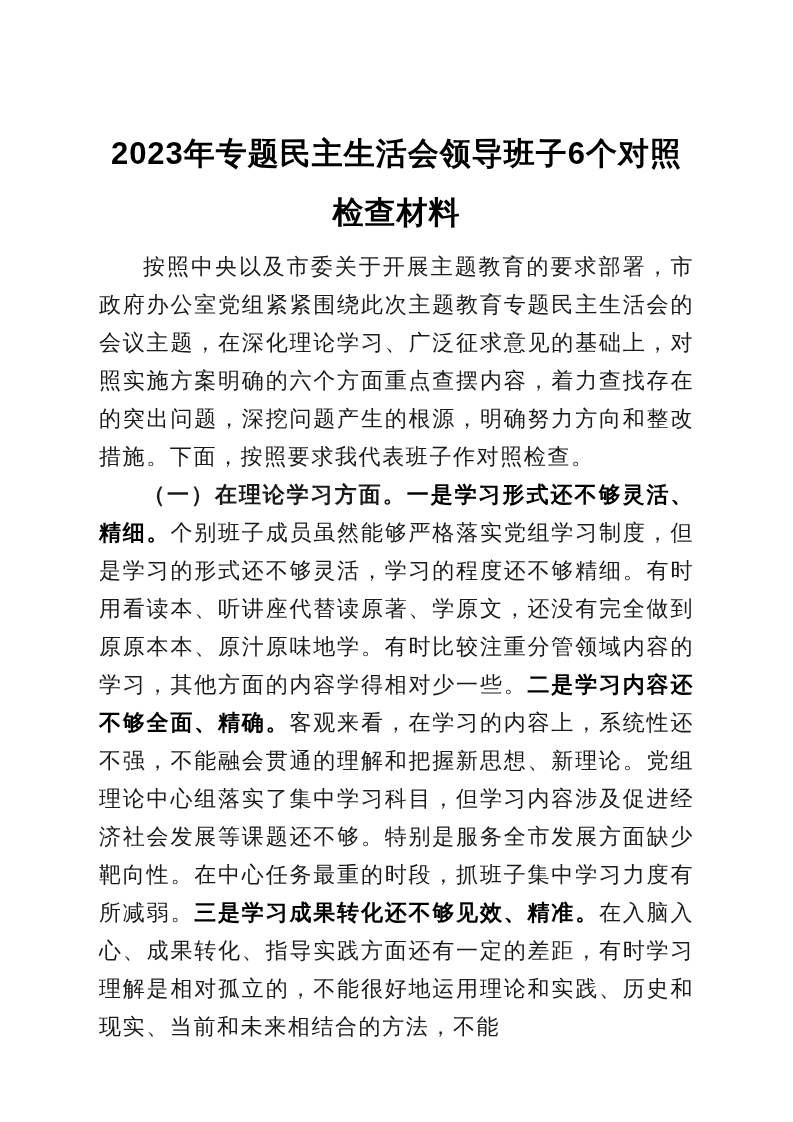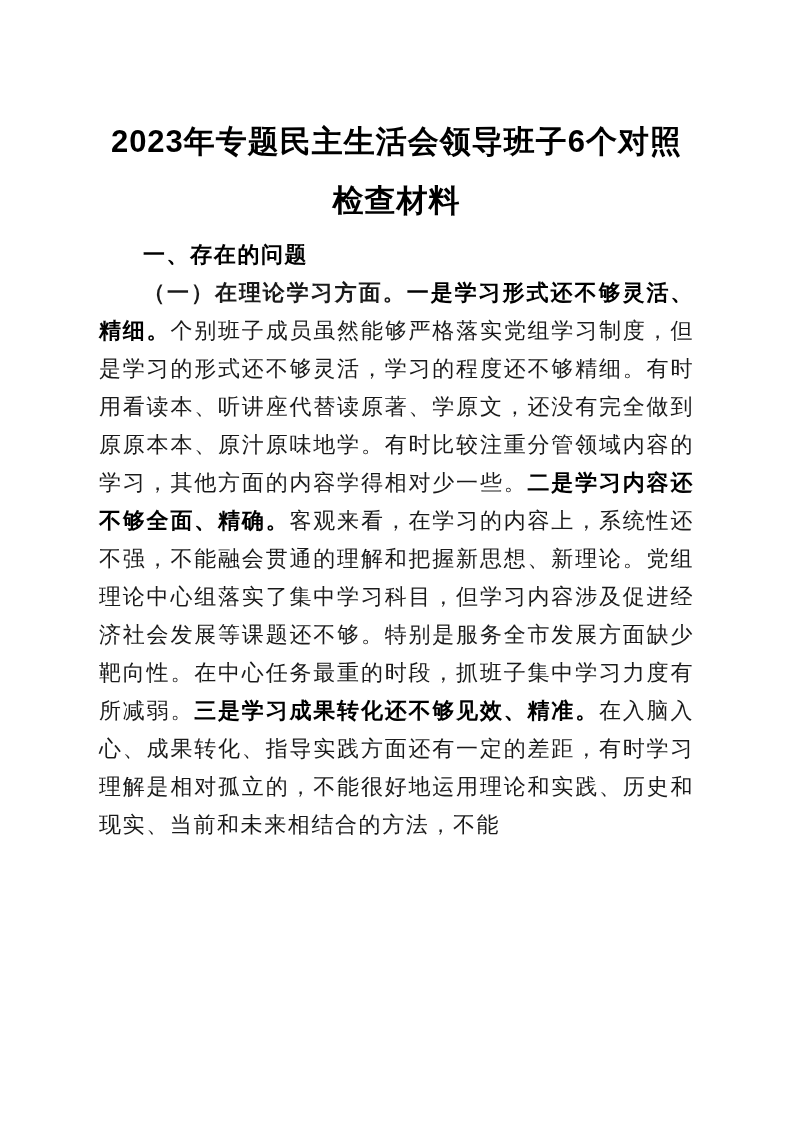--- a/index.html
+++ b/index.html
@@ -12,21 +12,21 @@
     width: 793px;
     height: 1122px;
     background: #ffffff;
     overflow: hidden;
     font-family: "Liberation Serif", serif;
     color: #000000;
   }
   .doc {
     position: absolute;
     left: 99px;
-    top: 112px;
+    top: 124px;
     width: 595px;
   }
   .doc-title {
     font-family: "Liberation Sans", sans-serif;
     font-weight: 700;
     font-size: 31px;
     line-height: 59px;
     letter-spacing: 1px;
     text-align: center;
     color: #000000;
@@ -63,19 +63,19 @@
   }
 </style>
 </head>
 <body>
 
 <div class="page">
   <div class="doc">
 
     <h1 class="doc-title">2023年专题民主生活会领导班子6个对照检查材料</h1>
 
+    <p class="para">按照中央以及市委关于开展主题教育的要求部署，市政府办公室党组紧紧围绕此次主题教育专题民主生活会的会议主题，在深化理论学习、广泛征求意见的基础上，对照实施方案明确的六个方面重点查摆内容，着力查找存在的突出问题，深挖问题产生的根源，明确努力方向和整改措施。下面，按照要求我代表班子作对照检查。</p>
 
-    <p class="heading">一、存在的问题</p>
 
     <p class="para"><span class="seg-kaiti">（一）在理论学习方面。</span><span class="seg-bold">一是学习形式还不够灵活、精细。</span><span class="seg-normal">个别班子成员虽然能够严格落实党组学习制度，但是学习的形式还不够灵活，学习的程度还不够精细。有时用看读本、听讲座代替读原著、学原文，还没有完全做到原原本本、原汁原味地学。有时比较注重分管领域内容的学习，其他方面的内容学得相对少一些。</span><span class="seg-bold">二是学习内容还不够全面、精确。</span><span class="seg-normal">客观来看，在学习的内容上，系统性还不强，不能融会贯通的理解和把握新思想、新理论。党组理论中心组落实了集中学习科目，但学习内容涉及促进经济社会发展等课题还不够。特别是服务全市发展方面缺少靶向性。在中心任务最重的时段，抓班子集中学习力度有所减弱。</span><span class="seg-bold">三是学习成果转化还不够见效、精准。</span><span class="seg-normal">在入脑入心、成果转化、指导实践方面还有一定的差距，有时学习理解是相对孤立的，不能很好地运用理论和实践、历史和现实、当前和未来相结合的方法，不能</span></p>
 
   </div>
 </div>
 
 </body></html>

